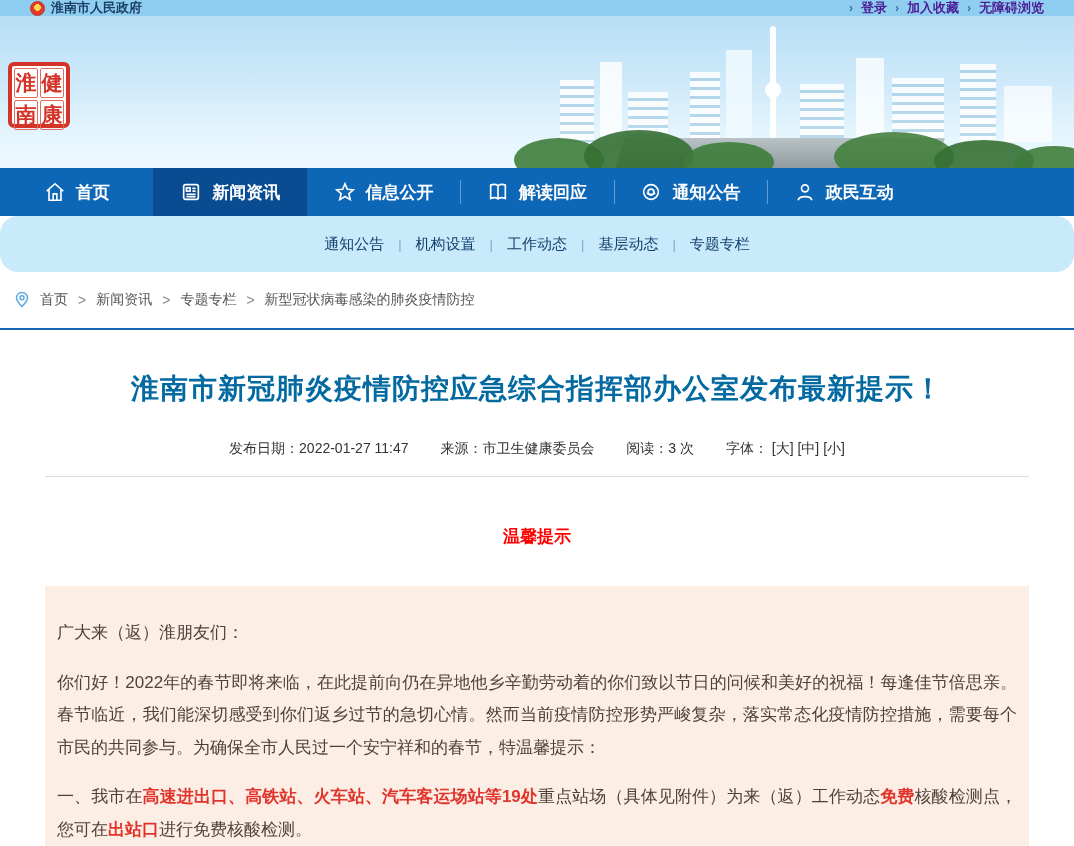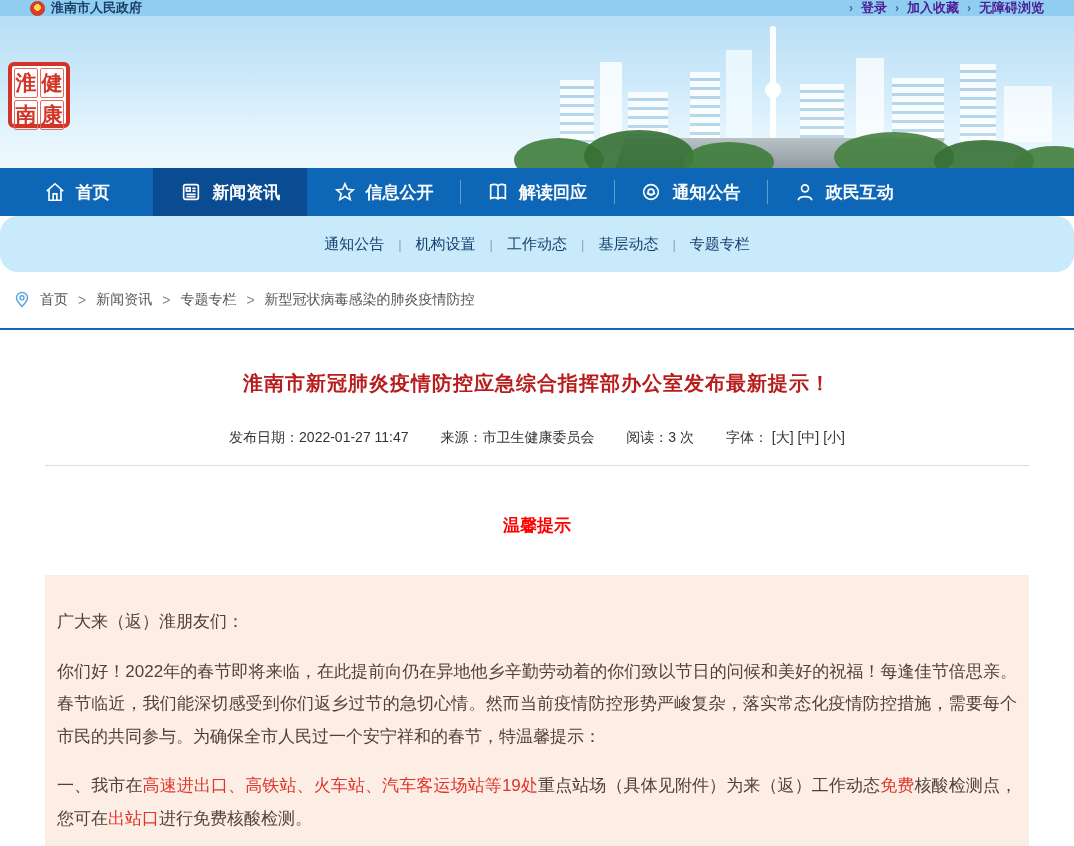--- a/index.html
+++ b/index.html
@@ -76,36 +76,36 @@
   .crumb-row {
     background:#fff; height:58px; display:flex; align-items:center; gap:10px;
     padding:0 14px; font-size:14px; color:#555; border-bottom:2px solid #1565b5;
   }
   .crumb-row a { color:#555; text-decoration:none; cursor:pointer; }
   .crumb-row .sep { color:#888; }
   .crumb-row svg { width:16px; height:18px; }
   
   .article { padding:0 45px; }
   .art-title {
-    text-align:center; font-size:20px; font-weight:bold; color:#b91c1c;
+    text-align:center; font-size:28px; font-weight:bold; color:#0369a1;
     margin-top:40px; letter-spacing:1px;
   }
   .art-meta {
     text-align:center; font-size:14px; color:#333; margin-top:32px; padding-bottom:18px;
     border-bottom:1px solid #ddd;
   }
   .art-meta .grp { margin:0 14px;text-align:right; }
   .art-meta a { color:#333; text-decoration:none; cursor:pointer; }
   .notice-title { text-align:center; color:#fe0000; font-weight:bold; font-size:17px; margin-top:48px; }
   .body-box {
     margin-top:38px; background:#fceee4; padding:14px 12px 40px 12px;
     font-size:17px; color:#50403a; line-height:32.5px; text-align:justify;
   }
   .body-box p { margin-top:17px; }
-  .hl { color:#e0342c; font-weight:normal; }
+  .hl { color:#e0342c; font-weight:bold; }
 </style>
 </head>
 <body>
 
 <div class="topbar">
   <div class="topbar-left">
     <span class="emblem"></span>
     <span>淮南市人民政府</span>
   </div>
   <div class="topbar-right">

